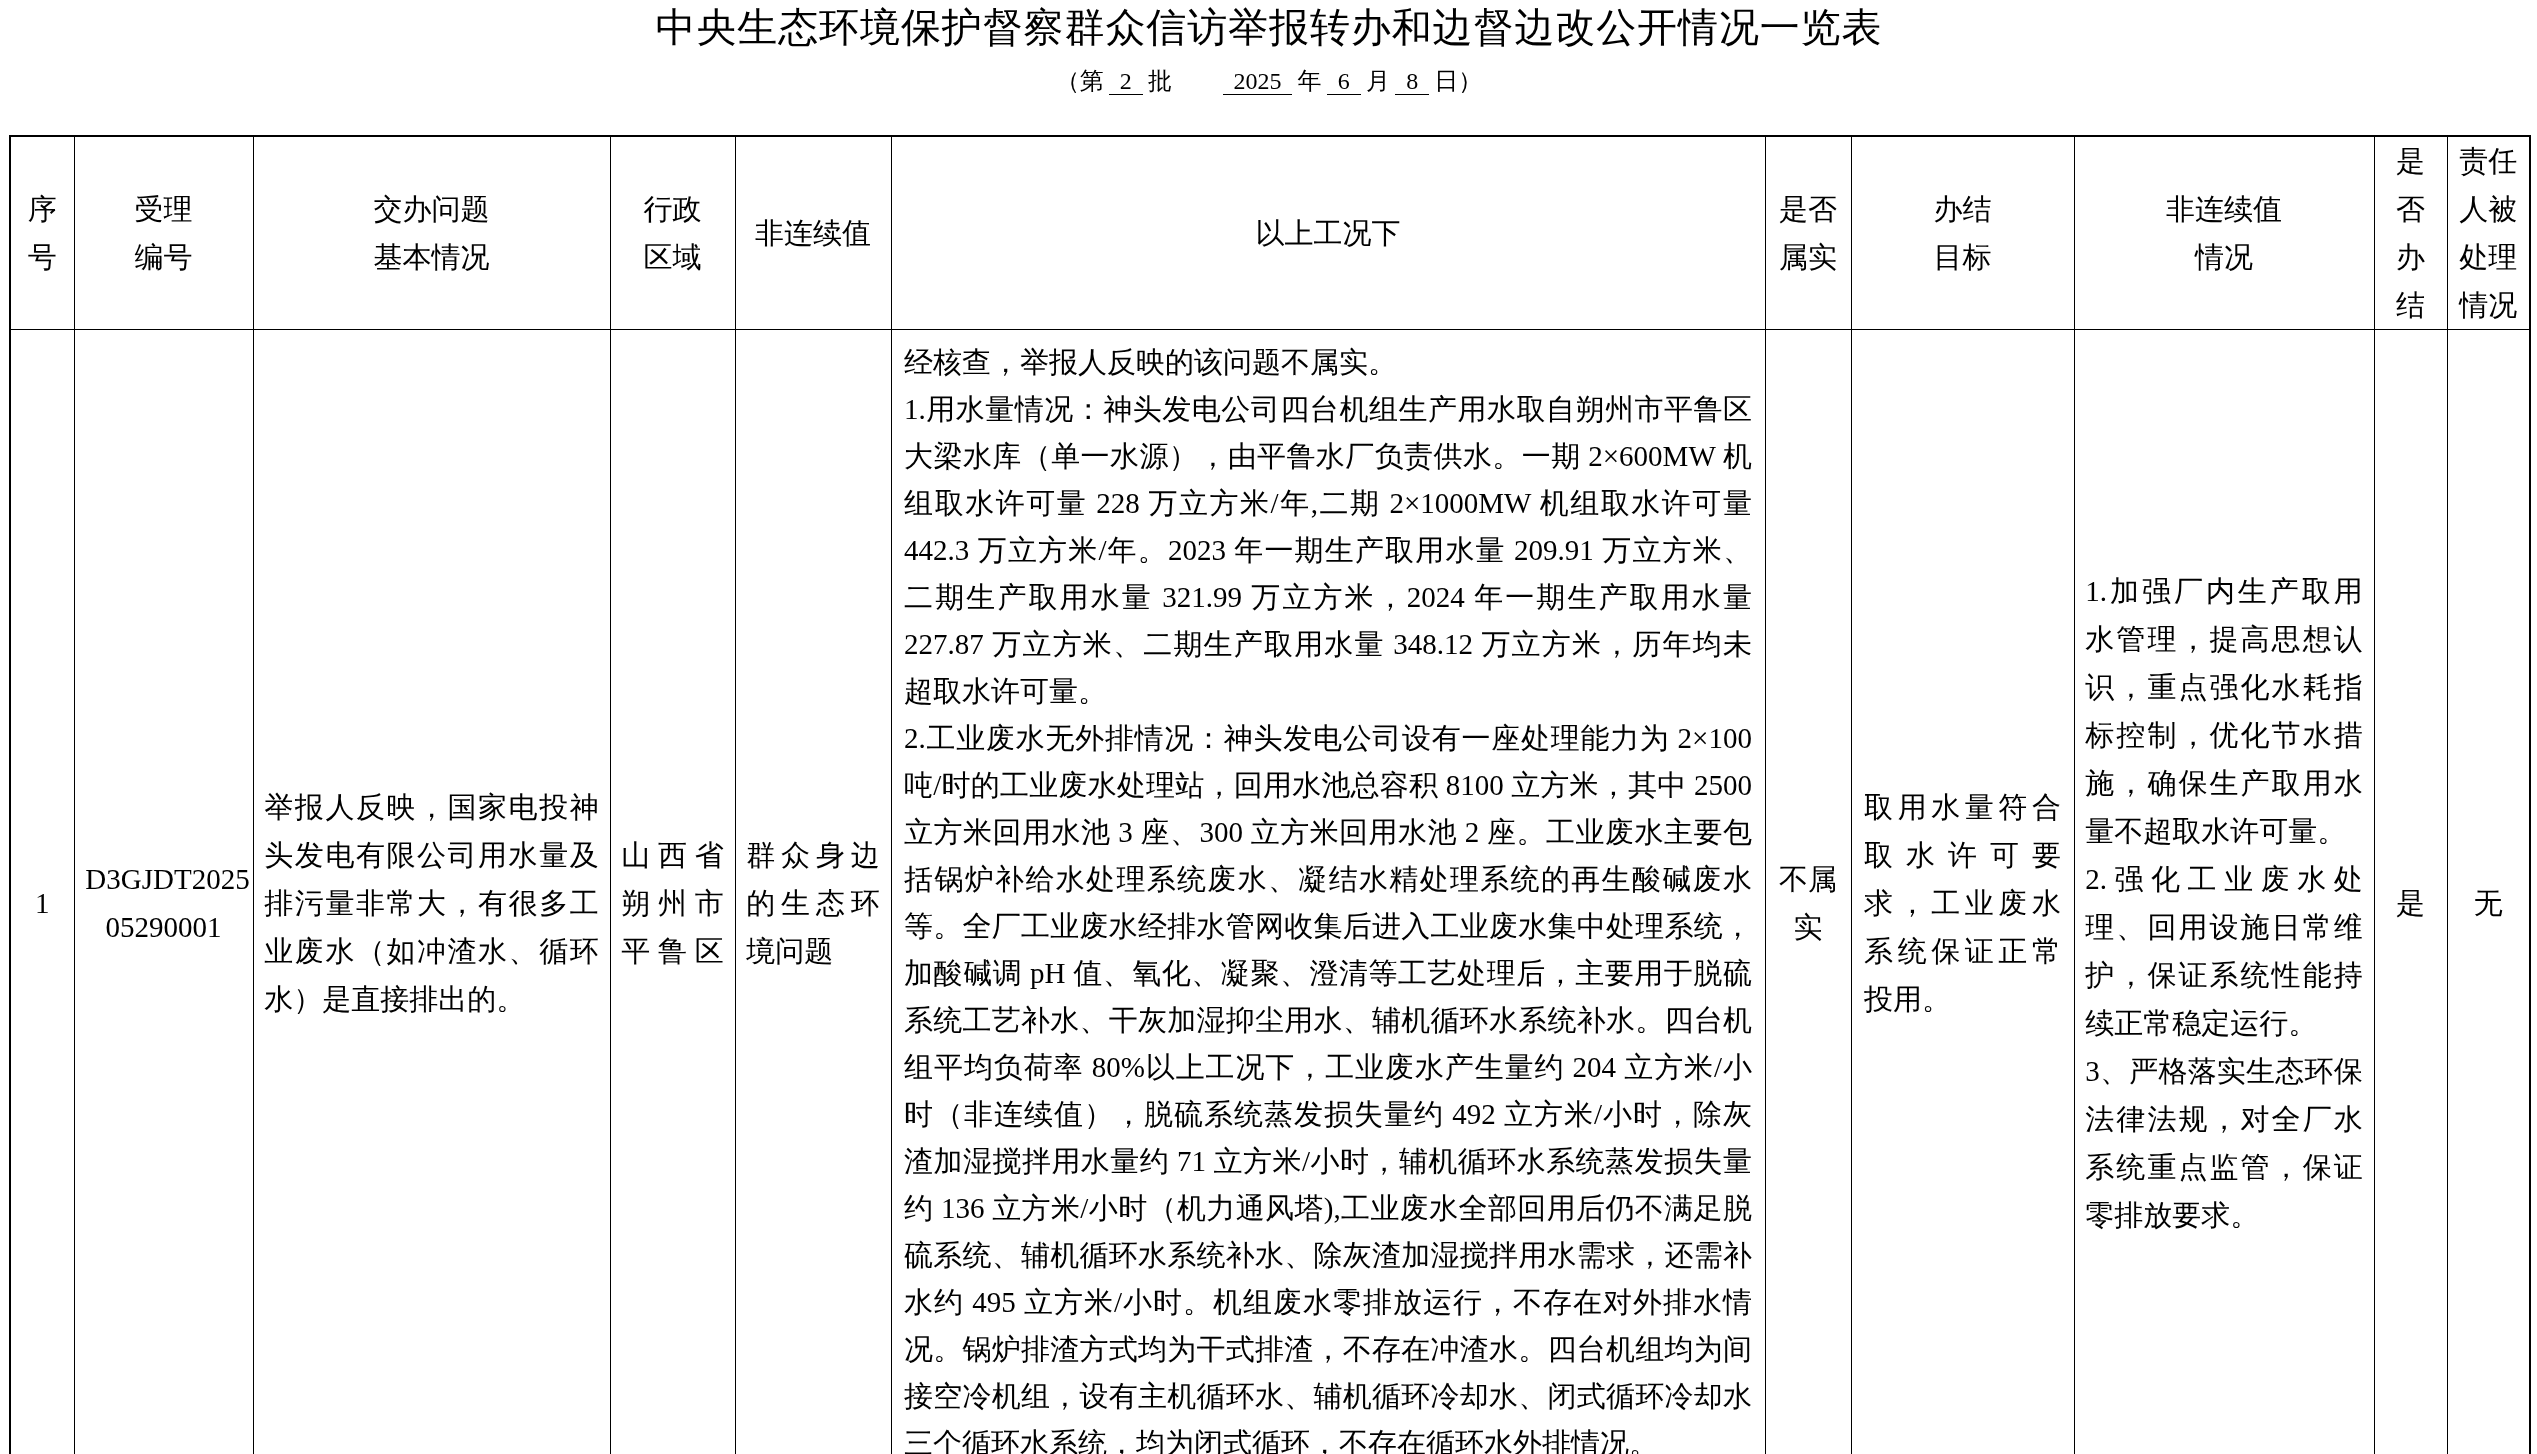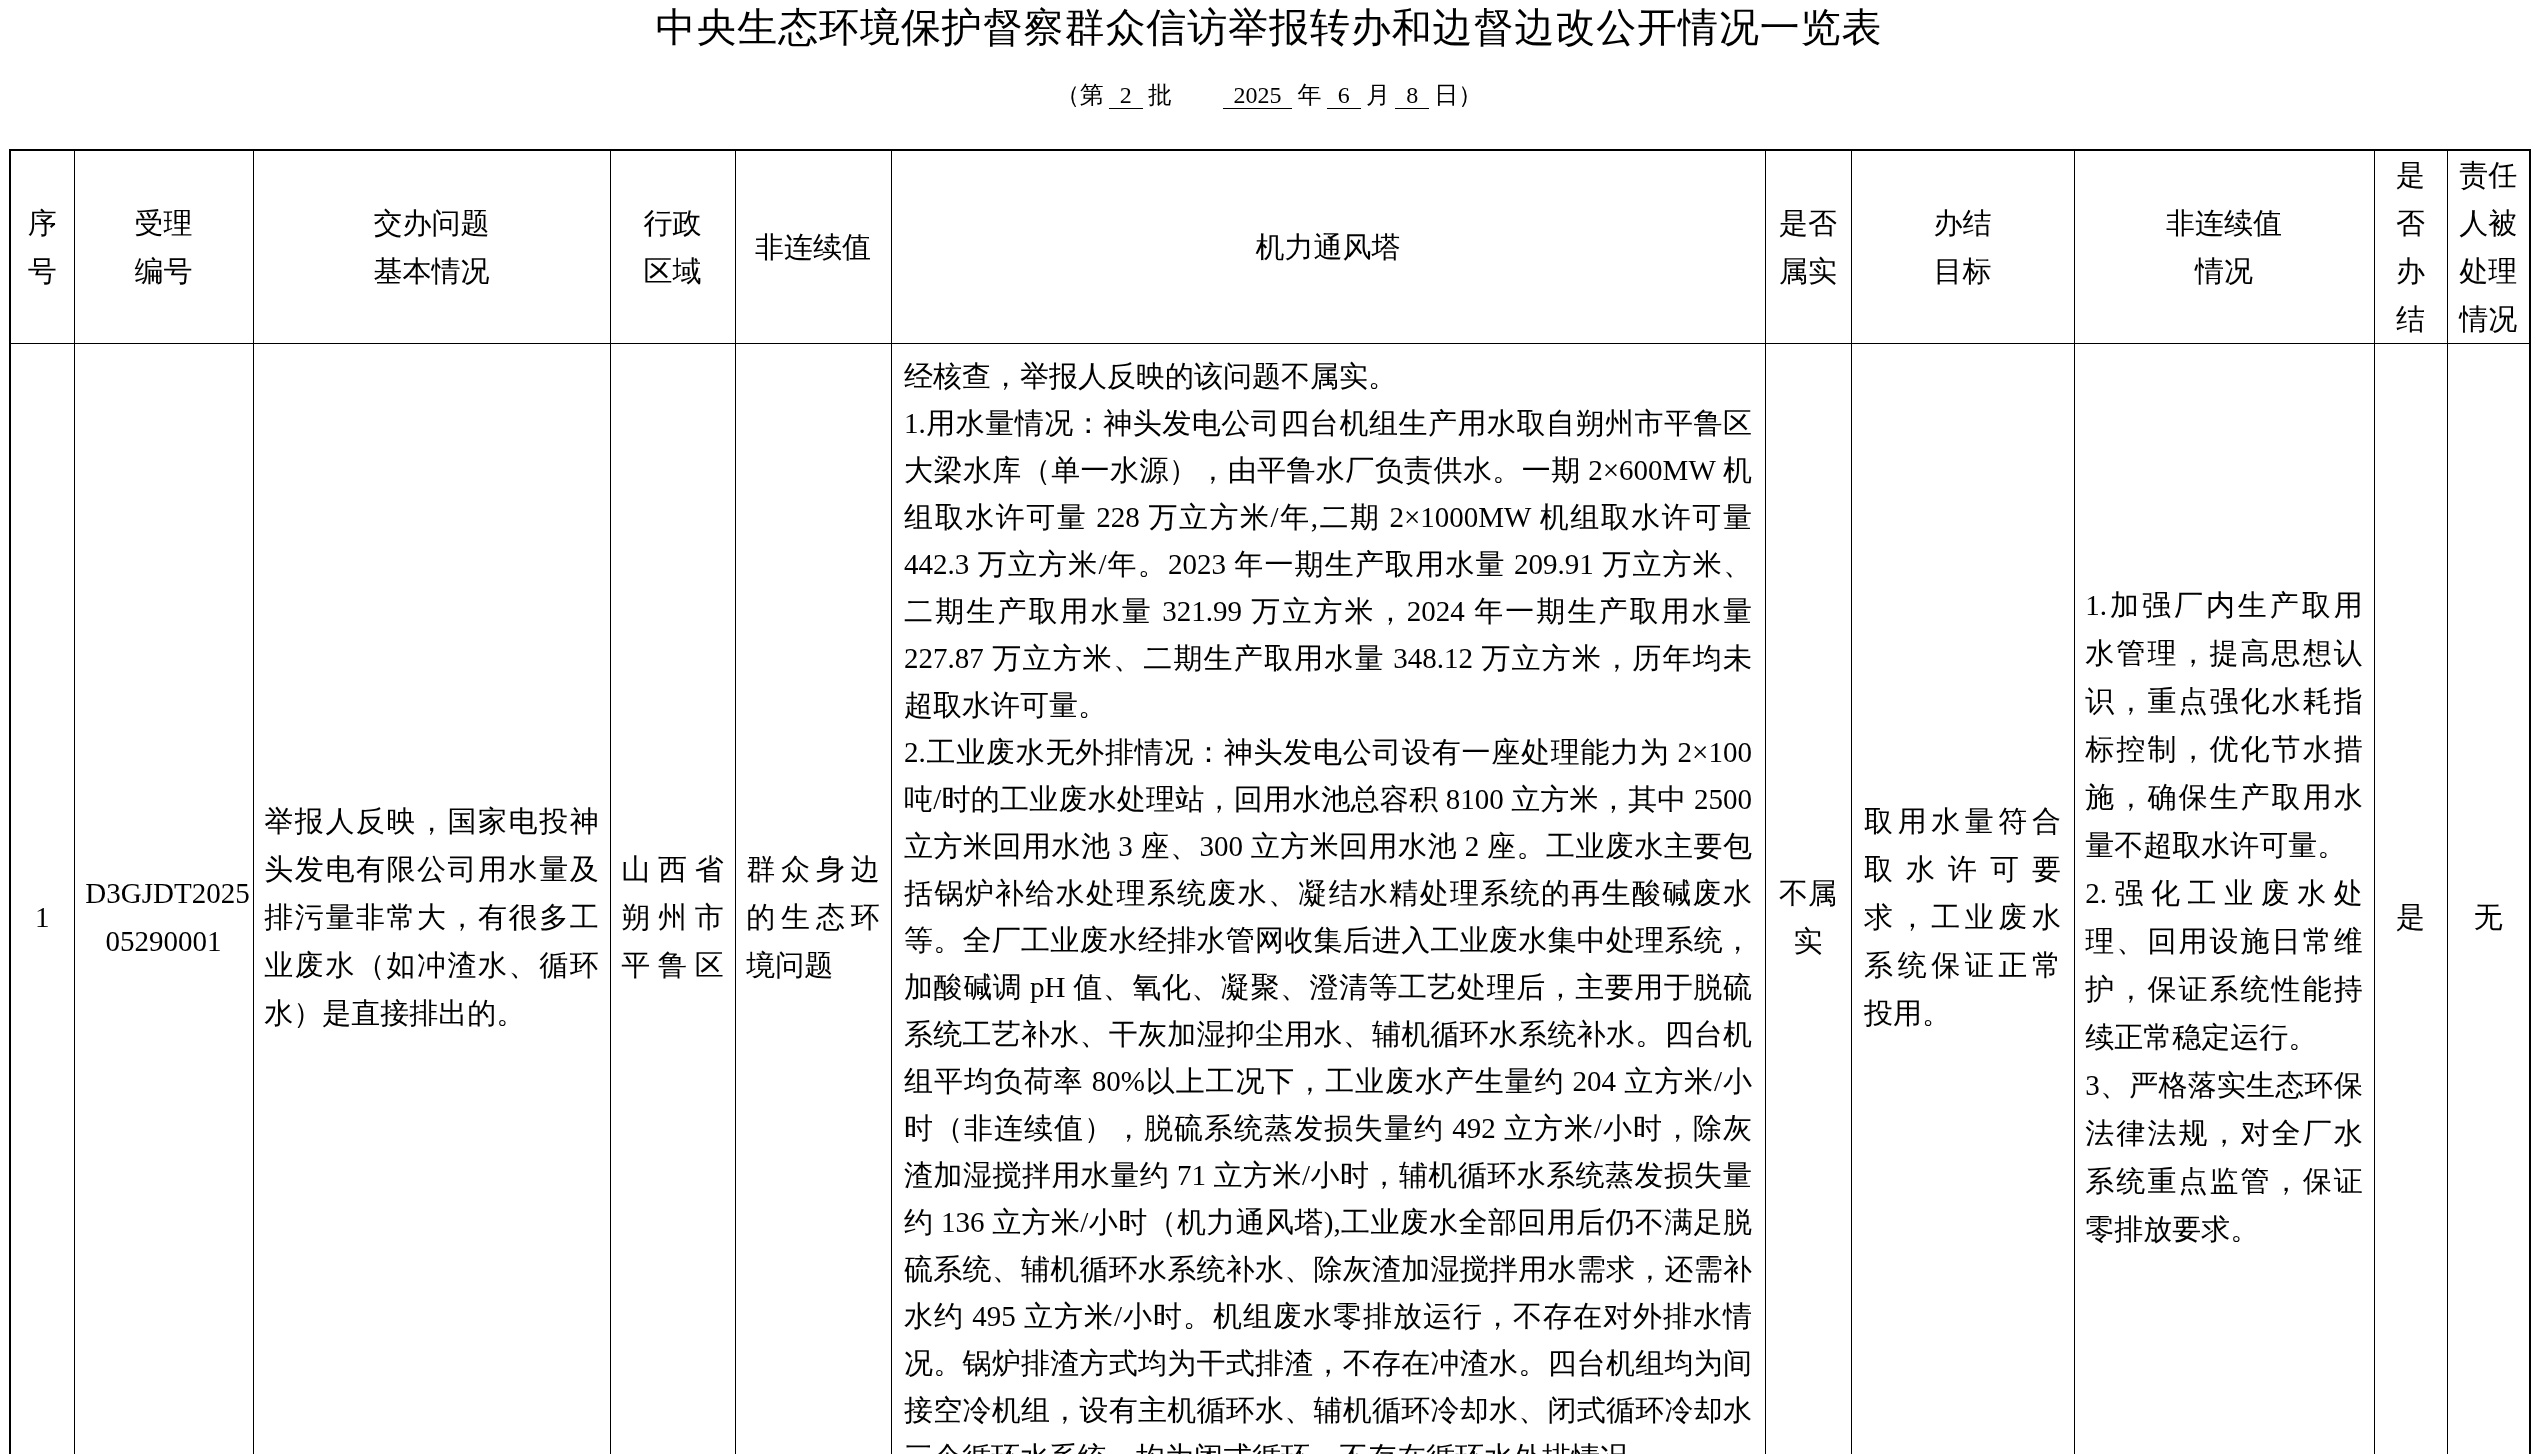--- a/index.html
+++ b/index.html
@@ -12,21 +12,21 @@
   .title{
     margin:5.4px 0 0 0;
     text-align:center;
     font-size:40px;
     line-height:1.1;
     font-weight:normal;
     font-family:"Liberation Sans","DejaVu Sans",sans-serif;
     letter-spacing:0.9px;
   }
   .subtitle{
-    margin-top:30px;
+    margin-top:16px;
     text-align:center;
     font-size:24px;
     line-height:1.4;
   }
   .subtitle span{margin:0 3.6px;}
   .subtitle .num{
     border-bottom:1.8px solid #000;
     padding:0 10.8px;
     margin:0 1.8px;
   }
@@ -87,21 +87,21 @@
       <tr class="header-row">
         <th>序
 号</th>
         <th>受理
 编号</th>
         <th>交办问题
 基本情况</th>
         <th>行政
 区域</th>
         <th>非连续值</th>
-        <th>机力通风塔</th>
+        <th>以上工况下</th>
         <th>是否
 属实</th>
         <th>办结
 目标</th>
         <th>非连续值
 情况</th>
         <th>是
 否
 办
 结</th>

